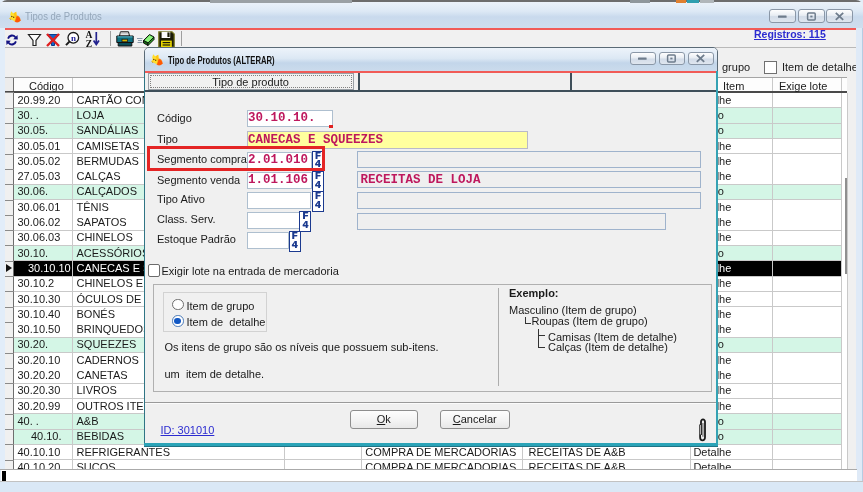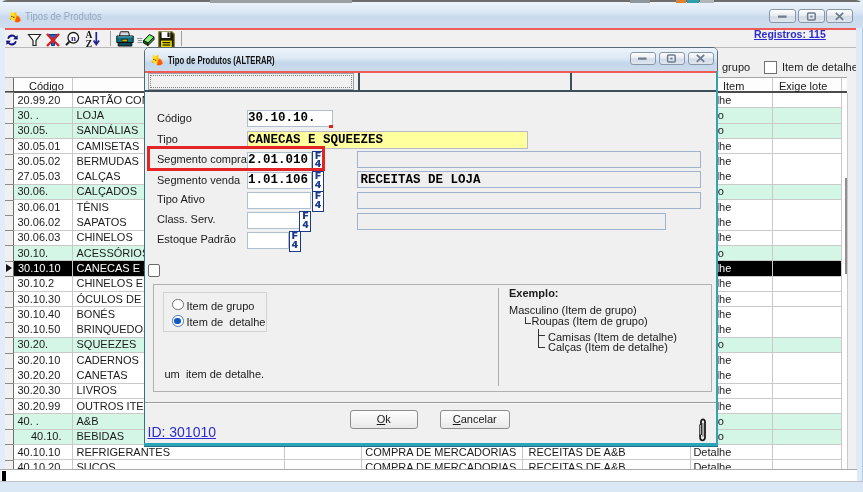--- a/index.html
+++ b/index.html
@@ -4,21 +4,21 @@
 html,body { width:863px; height:492px; font-family:"Liberation Sans",sans-serif; }
 .abs { position:absolute; }
 #root { position:absolute; left:0; top:0; width:863px; height:492px; background:#e3edf8; overflow:hidden; font-size:11px; color:#1a1a1a; white-space:nowrap; }
 #mainwin { left:0; top:0; width:863px; height:492px; border-radius:7px 7px 0 0; background:#f0f0f0; overflow:hidden; }
 #maintitle { left:0; top:0; width:863px; height:28px; background:linear-gradient(#eef4fb 0%, #dde9f5 40%, #c9daed 60%, #cfdeee 100%); }
 .capbtn { background:linear-gradient(#fefefe, #e8edf3 45%, #d3dce8 55%, #dfe6ef); border:1px solid #8a97a7; border-radius:3px; color:#5f6e7f; display:flex; align-items:center; justify-content:center; font-weight:bold; }
 #toolbar { left:0; top:30px; width:863px; height:17.5px; background:#f1f1f1; border-bottom:1px solid #b9b9b9; }
 .tsep { top:31px; width:1px; height:15px; background:#9f9f9f; }
 .row span { white-space:pre; }
 a.lnk { color:#2b2bd0; text-decoration:underline; }
-.mono { font-family:"Liberation Mono",monospace; font-weight:bold; font-size:12.5px; color:#000000; white-space:pre; }
+.mono { font-family:"Liberation Mono",monospace; font-weight:bold; font-size:12.5px; color:#be185d; white-space:pre; }
 .inp { background:#fff; border:1px solid #aebfcf; }
 .descbox { background:#efefef; border:1px solid #9fb3cc; }
 .f4 { background:#fff; border:1.5px solid #1b3a8f; color:#1b3a8f; font-family:"Liberation Mono",monospace; font-weight:bold; font-size:10px; line-height:8.8px; text-align:center; padding-top:0.5px; letter-spacing:0; text-shadow:0.5px 0 0 #1b3a8f; }
 .lbl { font-size:11px; color:#1a1a1a; }
 #dlg { left:143.5px; top:46.5px; width:574px; height:400.5px; }
 .dtab { font-size:11px; color:#1a1a1a; text-align:center; }
 .btn { background:linear-gradient(#fdfdfd,#f2f2f2 60%,#e8e8e8); border:1px solid #8e8e8e; border-radius:3px; text-align:center; font-size:11px; color:#1a1a1a; }
 </style></head><body>
 <div id="root">
   <div class="abs" id="mainwin">
@@ -222,21 +222,21 @@
         <span class="abs" style="left:679.5px;top:0.8px">Detalhe</span>
       </div>
       <div class="abs" style="left:13.9px;top:245.1px;width:827.1px;height:1px;background:#c9c9c9"></div>
 <div class="abs row" style="left:13.9px;top:245.9px;width:827.1px;height:15.3px;background:#d4f6e6;color:#1a1a1a">
         <span class="abs" style="left:3.5999999999999996px;top:0.8px">30.10.</span>
         <span class="abs" style="left:62.6px;top:0.8px">ACESSÓRIOS</span>
         <span class="abs" style="left:679.5px;top:0.8px">Grupo</span>
       </div>
       <div class="abs" style="left:13.9px;top:260.4px;width:827.1px;height:1px;background:#c9c9c9"></div>
 <div class="abs row" style="left:13.9px;top:261.2px;width:827.1px;height:15.3px;background:#000;color:#fff">
-        <span class="abs" style="left:4px;top:0.8px">30.10.10</span>
+        <span class="abs" style="left:14px;top:0.8px">30.10.10</span>
         <span class="abs" style="left:62.6px;top:0.8px">CANECAS E SQUEEZES</span>
         <span class="abs" style="left:351.40000000000003px;top:0.8px">COMPRA DE MERCADORIAS</span>
         <span class="abs" style="left:514.7px;top:0.8px">RECEITAS DE LOJA</span>
         <span class="abs" style="left:679.5px;top:0.8px">Detalhe</span>
       </div>
       <div class="abs" style="left:13.9px;top:275.7px;width:827.1px;height:1px;background:#c9c9c9"></div>
 <div class="abs row" style="left:13.9px;top:276.5px;width:827.1px;height:15.3px;background:#fff;color:#1a1a1a">
         <span class="abs" style="left:3.5999999999999996px;top:0.8px">30.10.2</span>
         <span class="abs" style="left:62.6px;top:0.8px">CHINELOS E SANDÁLIAS</span>
         <span class="abs" style="left:351.40000000000003px;top:0.8px">COMPRA DE MERCADORIAS</span>
@@ -385,20 +385,21 @@
           <svg width="11" height="9" viewBox="0 0 11 9">
             <path d="M1.8 0.9 L9.2 7.9 M9.2 0.9 L1.8 7.9" stroke="#6e7c8c" stroke-width="1.8"></path>
           </svg>
         </div>
       <div class="abs" style="left:0;top:23px;width:574px;height:2px;background:#f15b57"></div>
 
       <div class="abs" style="left:0;top:25px;width:574px;height:19px;background:#f0f0f0;border-bottom:2px solid #3f4f5a"></div>
       <div class="abs" style="left:3px;top:25.5px;width:206px;height:17px;border:1px solid #9aa0a6;background:#f1f1f1">
         <div class="abs" style="left:1px;top:1px;width:202px;height:13px;border:1px dotted #808080"></div>
       </div>
+      <div class="abs dtab" style="left:3px;top:28.5px;width:206px">Tipo de produto</div>
       <div class="abs" style="left:213.5px;top:25.5px;width:2px;height:17px;background:#3f4f5a"></div>
       <div class="abs" style="left:425px;top:25.5px;width:2px;height:17px;background:#3f4f5a"></div>
 
       <div class="abs lbl" style="left:12.5px;top:64px">Código</div>
       <div class="abs lbl" style="left:12.5px;top:85.5px">Tipo</div>
       <div class="abs lbl" style="left:12.5px;top:105.5px">Segmento compra</div>
       <div class="abs lbl" style="left:12.5px;top:126px">Segmento venda</div>
       <div class="abs lbl" style="left:12.5px;top:145px">Tipo Ativo</div>
       <div class="abs lbl" style="left:12.5px;top:165px">Class. Serv.</div>
       <div class="abs lbl" style="left:12.5px;top:185px">Estoque Padrão</div>
@@ -421,47 +422,49 @@
       <div class="abs inp" style="left:102px;top:184.8px;width:42px;height:17px"></div>
       <div class="abs f4" style="left:144px;top:183.8px;width:12px;height:21px">F<br>4</div>
 
       <div class="abs descbox" style="left:212.5px;top:103.7px;width:344px;height:17px"></div>
       <div class="abs descbox" style="left:212.5px;top:123.9px;width:344px;height:17px"></div>
       <div class="abs mono" style="left:216px;top:125px">RECEITAS DE LOJA</div>
       <div class="abs descbox" style="left:212.5px;top:144.7px;width:344px;height:17px"></div>
       <div class="abs descbox" style="left:212.5px;top:165.6px;width:309px;height:17px"></div>
 
       <div class="abs" style="left:3px;top:216.8px;width:12.5px;height:12.5px;background:#fff;border:1px solid #6b6b6b;border-radius:2px"></div>
+      <div class="abs lbl" style="left:17px;top:217.5px">Exigir lote na entrada de mercadoria</div>
 
       <div class="abs" style="left:8px;top:236px;width:559px;height:108px;border:1px solid #b0b0b0;background:#f0f0f0"></div>
       <div class="abs" style="left:353.2px;top:240.5px;width:1px;height:98px;background:#adadad"></div>
       <div class="abs" style="left:18.5px;top:244.5px;width:104px;height:40px;border:1px solid #d2d2d2"></div>
       <div class="abs" style="left:27.5px;top:251px;width:11.5px;height:11.5px;border:1.3px solid #6e6e6e;border-radius:50%;background:#fff"></div>
       <div class="abs lbl" style="left:42px;top:252px">Item de grupo</div>
       <div class="abs" style="left:27.5px;top:267.8px;width:11.5px;height:11.5px;border:1.3px solid #4a7ab8;border-radius:50%;background:#fff"></div>
       <div class="abs" style="left:29.8px;top:270.1px;width:6.9px;height:6.9px;border-radius:50%;background:#1258c4"></div>
       <div class="abs lbl" style="left:42px;top:268.8px">Item de&nbsp; detalhe</div>
+      <div class="abs lbl" style="left:20px;top:293.5px">Os itens de grupo são os níveis que possuem sub-itens.</div>
       <div class="abs lbl" style="left:20px;top:320.2px">um&nbsp; item de detalhe.</div>
 
       <div class="abs lbl" style="left:364.5px;top:239.7px;font-weight:bold">Exemplo:</div>
       <div class="abs lbl" style="left:364.5px;top:256.5px">Masculino (Item de grupo)</div>
       <div class="abs" style="left:380px;top:269px;width:1.2px;height:7.5px;background:#333"></div>
       <div class="abs" style="left:380px;top:275.6px;width:6.5px;height:1.2px;background:#333"></div>
       <div class="abs lbl" style="left:387px;top:267.8px">Roupas (Item de grupo)</div>
       <div class="abs" style="left:393.5px;top:281px;width:1.2px;height:19.3px;background:#333"></div>
       <div class="abs" style="left:393.5px;top:287.3px;width:7px;height:1.2px;background:#333"></div>
       <div class="abs" style="left:393.5px;top:299.1px;width:7px;height:1.2px;background:#333"></div>
       <div class="abs lbl" style="left:403.5px;top:283.2px">Camisas (Item de detalhe)</div>
       <div class="abs lbl" style="left:403.5px;top:293.6px">Calças (Item de detalhe)</div>
 
       <div class="abs" style="left:0;top:354.5px;width:572px;height:1.4px;background:#9a9a9a"></div>
       <div class="abs" style="left:0;top:355.9px;width:572px;height:1px;background:#fbfbfb"></div>
       <div class="abs btn" style="left:205px;top:362.5px;width:68.5px;height:19px;line-height:17px"><span style="text-decoration:underline">O</span>k</div>
       <div class="abs btn" style="left:295px;top:362.5px;width:70.5px;height:19px;line-height:17px"><span style="text-decoration:underline">C</span>ancelar</div>
-      <a class="abs lnk" style="left:3px;top:376px;font-size:14px">ID: 301010</a>
+      <a class="abs lnk" style="left:16px;top:376px;font-size:11px">ID: 301010</a>
     </div>
 
     <div class="abs" style="left:0;top:24px;width:1.5px;height:376.5px;background:#2f7585"></div>
     <div class="abs" style="left:572px;top:24px;width:2px;height:376.5px;background:#35a2b4"></div>
     <div class="abs" style="left:0;top:396.5px;width:574px;height:4px;background:#2ba4b8;border-bottom:1px solid #1f7385"></div>
     <svg class="abs" style="left:553px;top:370px" width="11" height="26" viewBox="0 0 11 26">
 <path d="M3.1 7.5 L3.1 20.2 C3.1 24.4 8 24.4 8 20.2 L8 4.8 C8 1.6 4 1.6 4 4.8 L4 18" fill="none" stroke="#1a1a1a" stroke-width="1.8"></path>
 <path d="M5.9 6 L5.9 19.8" stroke="#888" stroke-width="1.5"></path>
 <path d="M3.4 8 L3.4 17.5" stroke="#f4f4f4" stroke-width="0.8"></path>
 </svg>

